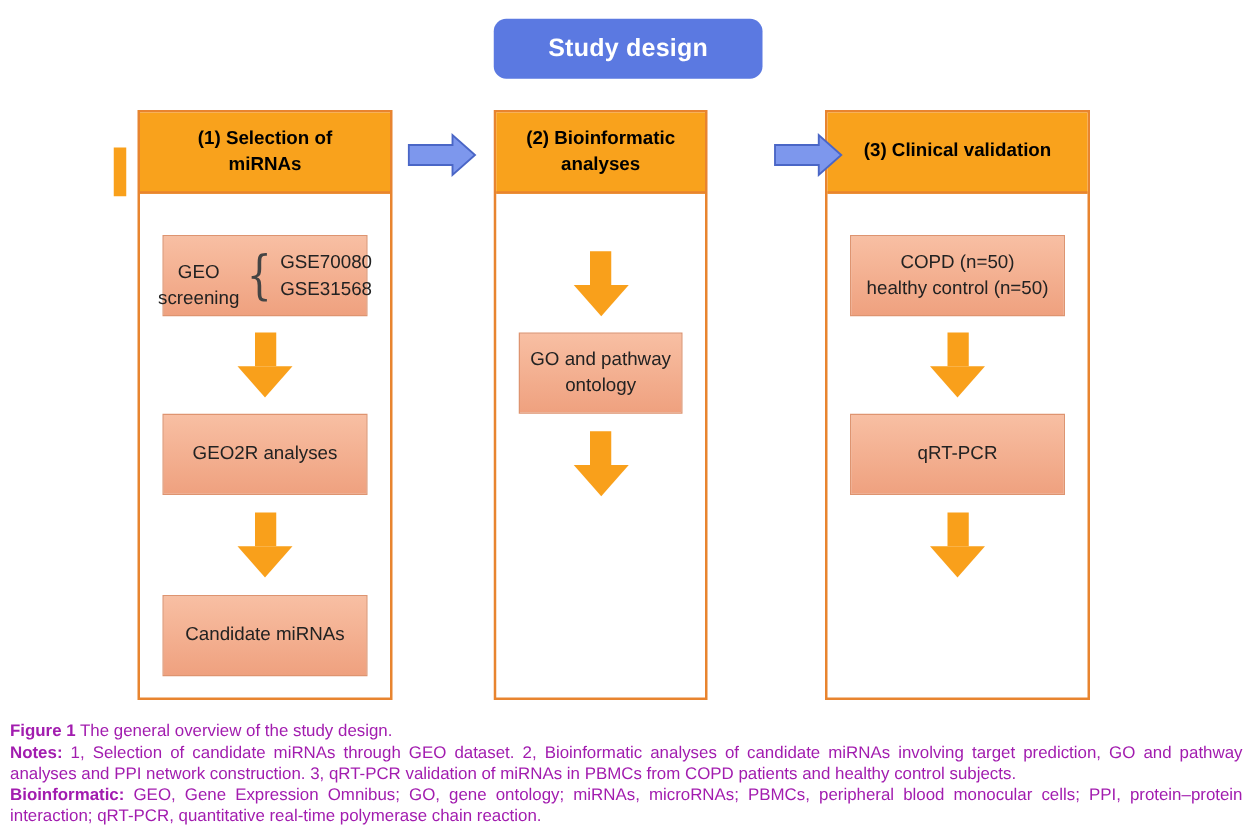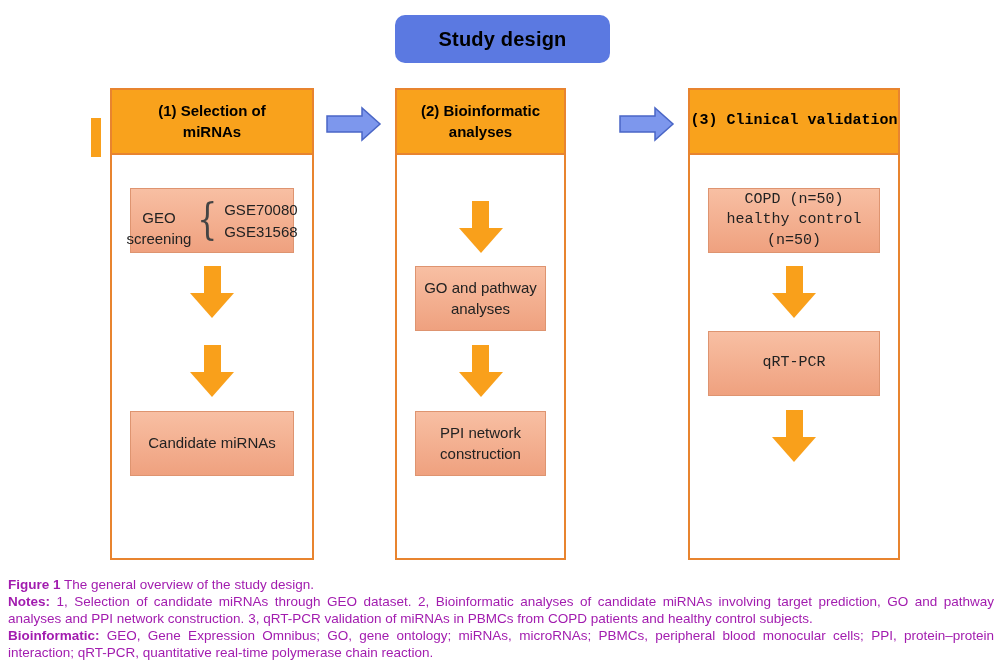--- a/index.html
+++ b/index.html
@@ -5,21 +5,21 @@
   html,body{margin:0;padding:0;}
   body{
     width:1001px;height:670px;background:#ffffff;position:relative;
     font-family:"Liberation Sans",sans-serif;overflow:hidden;color:#1a1a1a;
   }
   
   .title-pill{
     position:absolute;left:395px;top:15px;width:215px;height:48px;
     background:#5b79e1;border-radius:10px;
     display:flex;align-items:center;justify-content:center;
-    color:#000000;font-weight:bold;font-size:20px;letter-spacing:.2px;
+    color:#ffffff;font-weight:bold;font-size:20px;letter-spacing:.2px;
   }
   
   .notch{position:absolute;left:91px;top:118px;width:10px;height:39px;background:#f9a01b;}
   
   .col{
     position:absolute;top:88px;height:472px;background:#ffffff;
     border:2px solid #e8842f;box-sizing:border-box;z-index:1;
   }
   .col-header{
     height:63px;background:#f9a21c;border-bottom:2px solid #e8842f;
@@ -82,20 +82,21 @@
         <span>GSE70080</span>
         <span>GSE31568</span>
       </span>
     </div>
     <div class="gap">
       <div class="arrow-down">
           <div class="stem"></div>
           <div class="head"></div>
         </div>
     </div>
+    <div class="box">GEO2R analyses</div>
     <div class="gap g2">
       <div class="arrow-down">
           <div class="stem"></div>
           <div class="head"></div>
         </div>
     </div>
     <div class="box">Candidate miRNAs</div>
   </div>
 </section>
 
@@ -109,37 +110,35 @@
 analyses</span>
   </header>
   <div class="col-body">
     <div class="gap">
       <div class="arrow-down">
           <div class="stem"></div>
           <div class="head"></div>
         </div>
     </div>
     <div class="box">GO and pathway
-analyses</div>
+ontology</div>
     <div class="gap g2">
       <div class="arrow-down">
           <div class="stem"></div>
           <div class="head"></div>
         </div>
     </div>
-    <div class="box">PPI network
-construction</div>
   </div>
 </section>
 
 <svg class="flow-arrow" style="left:619px;" width="56" height="36" viewBox="0 0 56 36">
   <polygon points="1,10 36,10 36,2 54,18 36,34 36,26 1,26" fill="#7d97ed" stroke="#4a66c6" stroke-width="1.5"></polygon>
 </svg>
 
-<section class="col" style="left:688px;width:212px;font-family:Liberation Mono, monospace;">
+<section class="col" style="left:660px;width:212px;">
   <header class="col-header">
     <span>(3) Clinical validation</span>
   </header>
   <div class="col-body">
     <div class="box">COPD (n=50)
 healthy control (n=50)</div>
     <div class="gap">
       <div class="arrow-down">
           <div class="stem"></div>
           <div class="head"></div>

